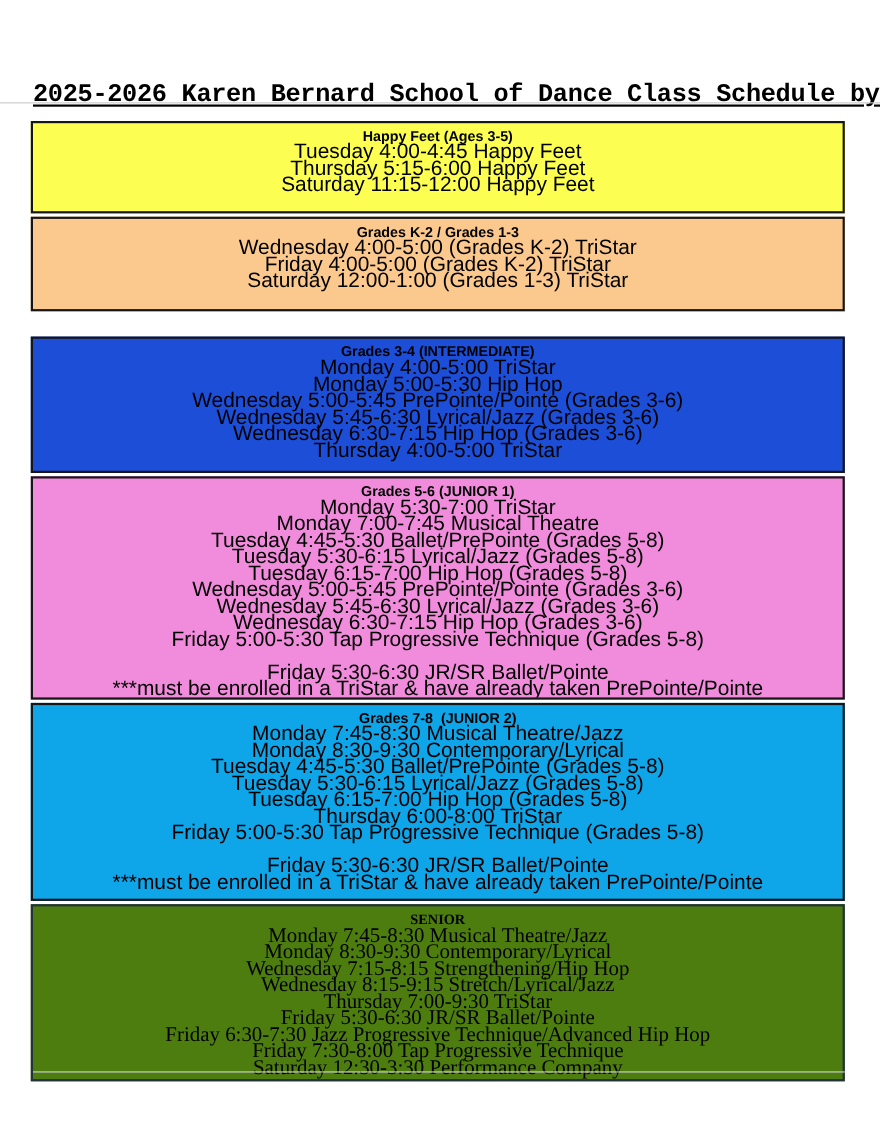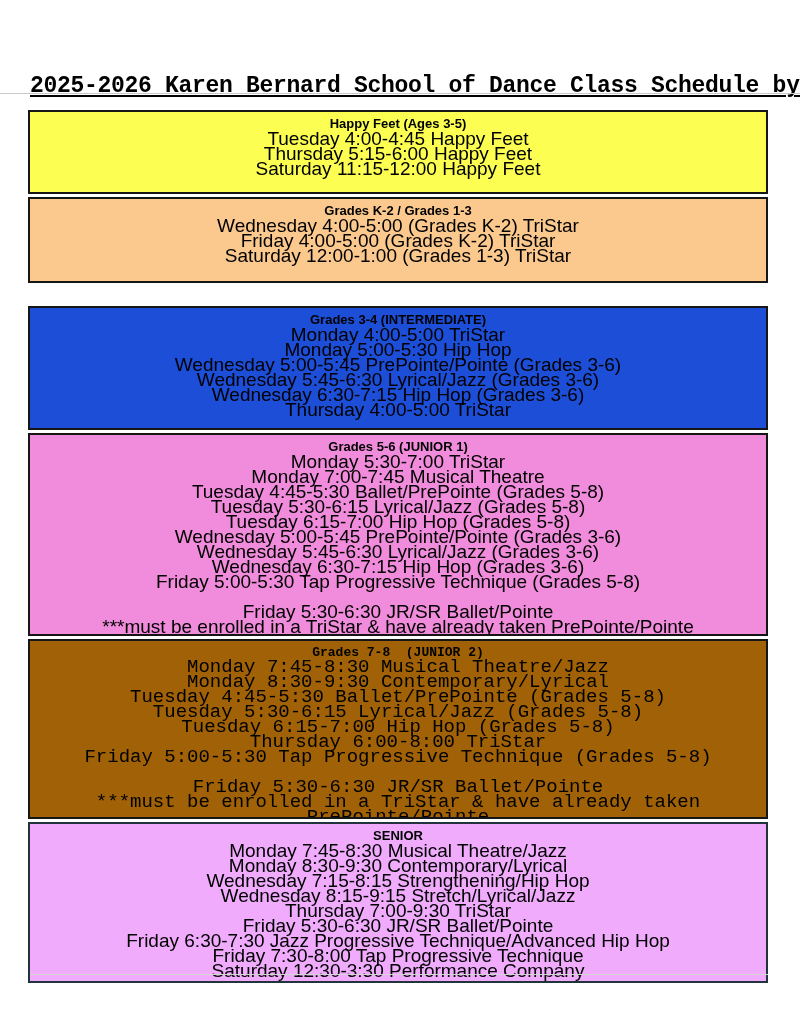--- a/index.html
+++ b/index.html
@@ -116,34 +116,34 @@
         <div class="schedule-line">Tuesday 5:30-6:15 Lyrical/Jazz (Grades 5-8)</div>
         <div class="schedule-line">Tuesday 6:15-7:00 Hip Hop (Grades 5-8)</div>
         <div class="schedule-line">Wednesday 5:00-5:45 PrePointe/Pointe (Grades 3-6)</div>
         <div class="schedule-line">Wednesday 5:45-6:30 Lyrical/Jazz (Grades 3-6)</div>
         <div class="schedule-line">Wednesday 6:30-7:15 Hip Hop (Grades 3-6)</div>
         <div class="schedule-line">Friday 5:00-5:30 Tap Progressive Technique (Grades 5-8)</div>
         <div class="schedule-line"></div>
         <div class="schedule-line">Friday 5:30-6:30 JR/SR Ballet/Pointe</div>
         <div class="schedule-line">***must be enrolled in a TriStar &amp; have already taken PrePointe/Pointe</div>
       </div>
-      <div class="section section-grades-78" style="background: #a16207; font-family: Liberation Mono, monospace;">
+      <div class="section section-grades-78" style="background: #0ea5e9;">
         <div class="section-header">Grades 7-8  (JUNIOR 2)</div>
         <div class="schedule-line">Monday 7:45-8:30 Musical Theatre/Jazz</div>
         <div class="schedule-line">Monday 8:30-9:30 Contemporary/Lyrical</div>
         <div class="schedule-line">Tuesday 4:45-5:30 Ballet/PrePointe (Grades 5-8)</div>
         <div class="schedule-line">Tuesday 5:30-6:15 Lyrical/Jazz (Grades 5-8)</div>
         <div class="schedule-line">Tuesday 6:15-7:00 Hip Hop (Grades 5-8)</div>
         <div class="schedule-line">Thursday 6:00-8:00 TriStar</div>
         <div class="schedule-line">Friday 5:00-5:30 Tap Progressive Technique (Grades 5-8)</div>
         <div class="schedule-line"></div>
         <div class="schedule-line">Friday 5:30-6:30 JR/SR Ballet/Pointe</div>
         <div class="schedule-line">***must be enrolled in a TriStar &amp; have already taken PrePointe/Pointe</div>
       </div>
-      <div class="section section-senior" style="background: #f0abfc;">
+      <div class="section section-senior" style="background: #4d7c0f; font-family: Liberation Serif, serif;">
         <div class="section-header">SENIOR</div>
         <div class="schedule-line">Monday 7:45-8:30 Musical Theatre/Jazz</div>
         <div class="schedule-line">Monday 8:30-9:30 Contemporary/Lyrical</div>
         <div class="schedule-line">Wednesday 7:15-8:15 Strengthening/Hip Hop</div>
         <div class="schedule-line">Wednesday 8:15-9:15 Stretch/Lyrical/Jazz</div>
         <div class="schedule-line">Thursday 7:00-9:30 TriStar</div>
         <div class="schedule-line">Friday 5:30-6:30 JR/SR Ballet/Pointe</div>
         <div class="schedule-line">Friday 6:30-7:30 Jazz Progressive Technique/Advanced Hip Hop</div>
         <div class="schedule-line">Friday 7:30-8:00 Tap Progressive Technique</div>
         <div class="schedule-line">Saturday 12:30-3:30 Performance Company</div>

